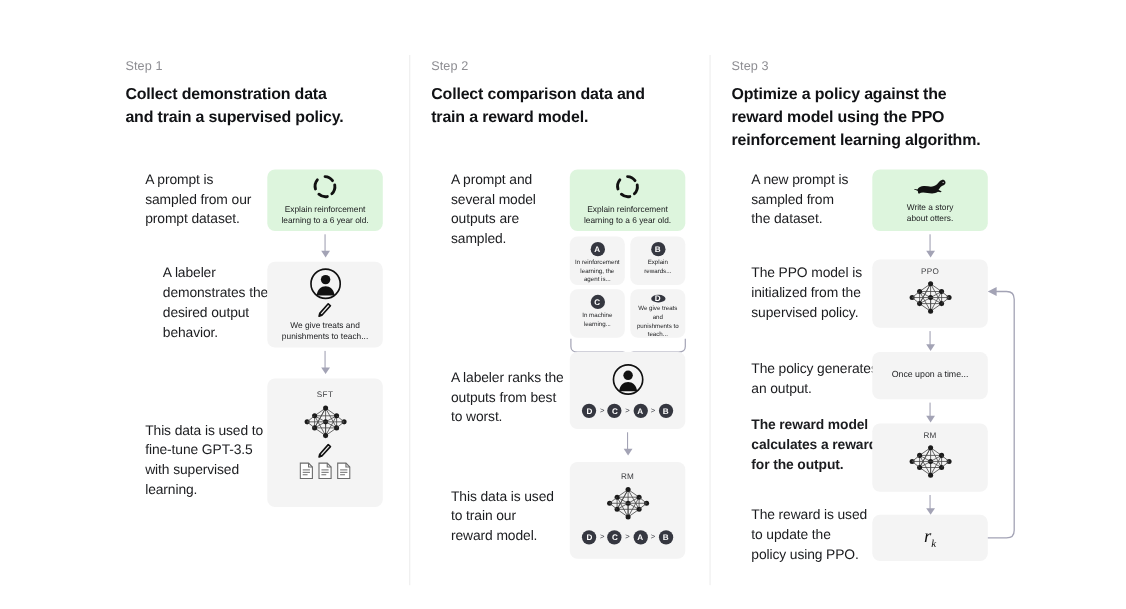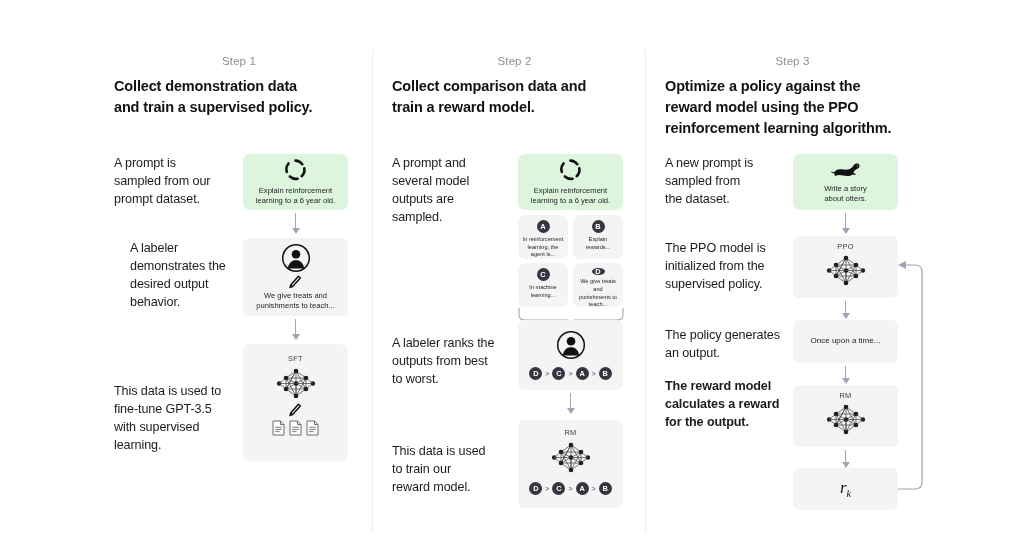--- a/index.html
+++ b/index.html
@@ -19,31 +19,30 @@
 
   
   .col { position: absolute; top: 55px; }
   #col1 { left: 114px; width: 250px; }
   #col2 { left: 392px; width: 245px; }
   #col3 { left: 665px; width: 255px; }
 
   .step-label {
     font-size: 11.5px; color: #8e8e93; letter-spacing: .1px;
     margin-bottom: 9px;
-    text-align: center;
   }
   .step-title {
     font-size: 14.5px; font-weight: bold; line-height: 1.45;
     color: #111215; letter-spacing: -.15px;
     white-space: pre-line;
   }
   .caption {
     position: absolute;
     font-size: 12.6px; line-height: 1.42; color: #1b1c1f;
-    letter-spacing: -.1px; white-space: pre-line;
+    letter-spacing: -.1px; white-space: pre-line; margin-left: 18px;
   }
 
   
   .card {
     position: absolute;
     border-radius: 7px;
     background: #f4f4f4;
     display: flex; flex-direction: column;
     align-items: center; justify-content: center;
   }
@@ -332,20 +331,23 @@
 initialized from the
 supervised policy.</div>
   <div class="caption" style="left:665px; top:155px; width:130px;">A new prompt is
 sampled from
 the dataset.</div>
   <div class="caption" style="left:665px; top:327px; width:140px;">The policy generates
 an output.</div>
   <div class="caption" style="left:665px; top:378px; width:135px;font-weight:bold;">The reward model
 calculates a reward
 for the output.</div>
+  <div class="caption" style="left:665px; top:460px; width:135px;">The reward is used
+to update the
+policy using PPO.</div>
 
   <div class="card green" style="left:793px; top:154px; width:105px; height:56px;">
     <svg width="31" height="19" viewBox="0 0 31 19">
       <use href="#ico-otter"></use>
     </svg>
     <div class="card-text" style="margin-top:5px;">Write a story
 about otters.</div>
   </div>
 
   <div class="arrow" style="left:841px; top:213px; height:22px;">

